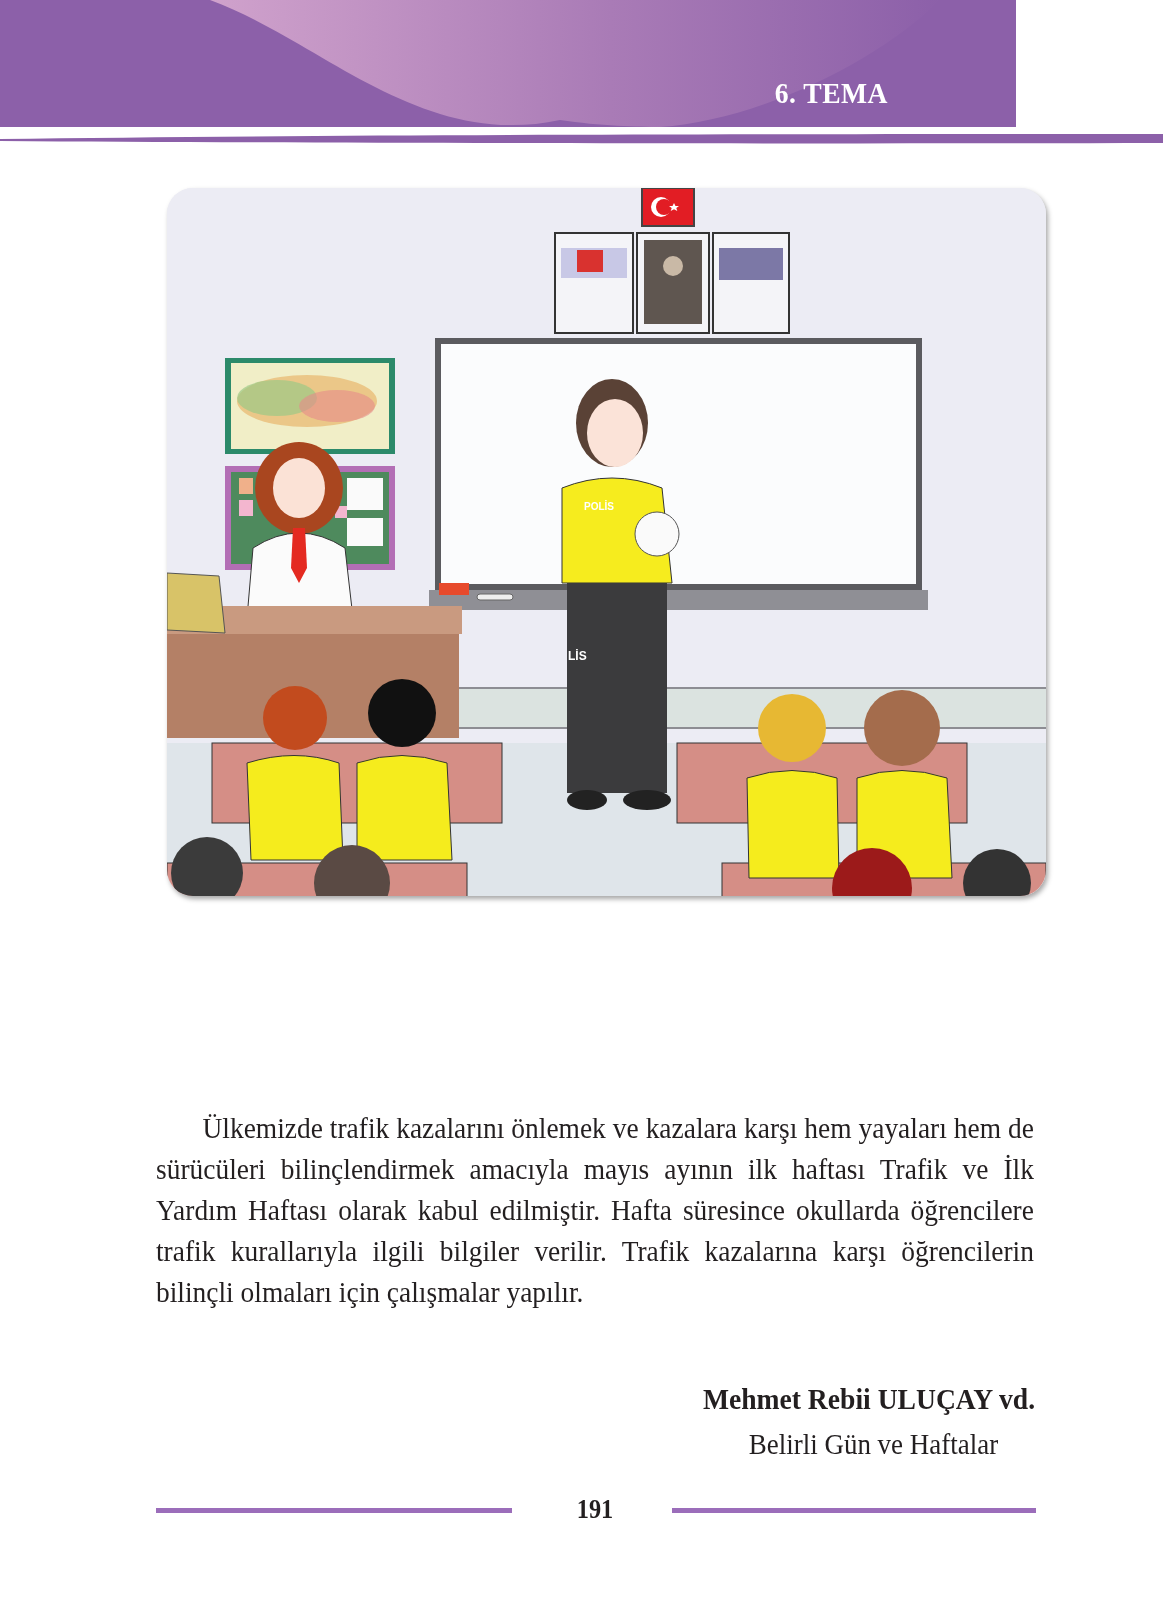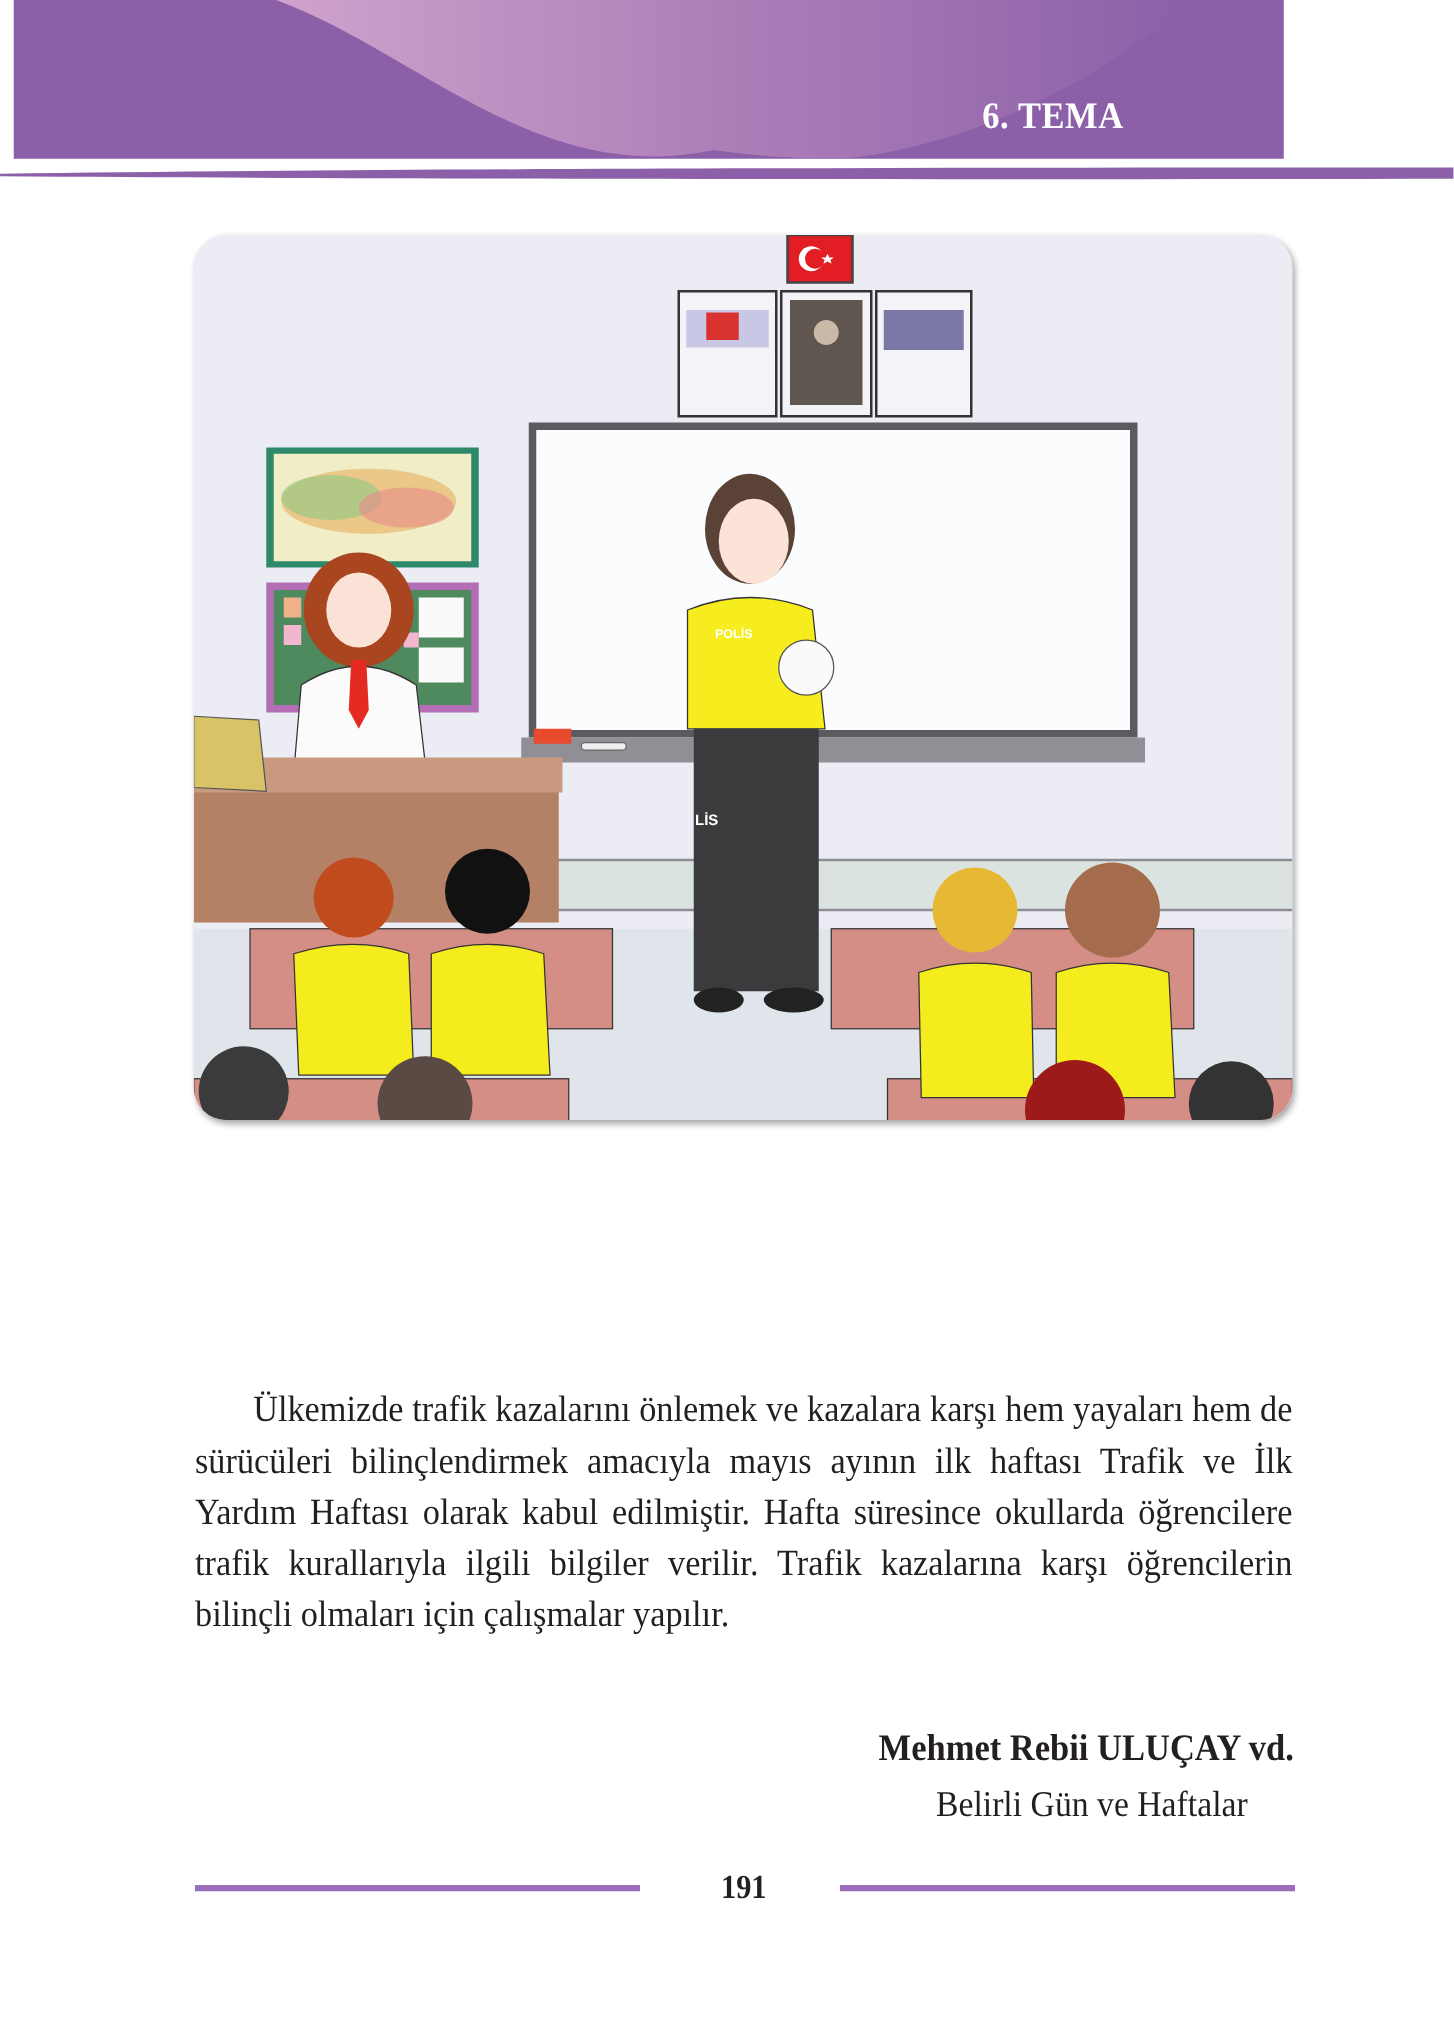--- a/index.html
+++ b/index.html
@@ -4,34 +4,34 @@
 <style>
   html, body { margin: 0; padding: 0; }
   body {
     width: 1163px; height: 1616px; position: relative; overflow: hidden;
     background: #ffffff;
     font-family: "Liberation Serif", "DejaVu Serif", serif;
     color: #231f20;
   }
   .header-band {
     position: absolute; left: 0; top: 0; width: 1016px; height: 127px;
-    background: #8c60a9; overflow: hidden; margin-left: 11px;
+    background: #8c60a9; overflow: hidden;
   }
   .header-band svg { position: absolute; left: 0; top: 0; }
   .theme-title {
     position: absolute; right: 128px; top: 76px;
     font-family: "Liberation Serif", serif; font-weight: bold;
     font-size: 30px; color: #ffffff; letter-spacing: 0.5px;
     transform: scaleX(0.92); transform-origin: right center;
   }
   .header-rule {
     position: absolute; left: 0; top: 130px; width: 1163px; height: 16px;
   }
   .illustration {
-    position: absolute; left: 155px; top: 188px; width: 879px; height: 708px;
+    position: absolute; left: 167px; top: 188px; width: 879px; height: 708px;
     border-radius: 26px; overflow: hidden;
     box-shadow: 2px 3px 5px rgba(0,0,0,0.35);
     background: #ebebf3;
   }
   .illustration svg { display: block; }
   .body-text {
     position: absolute; left: 156px; top: 1108px; width: 878px;
     font-size: 29.5px; line-height: 41px; text-align: justify;
     text-indent: 50px; margin: 0;
     transform: scaleX(0.93); transform-origin: left top;

